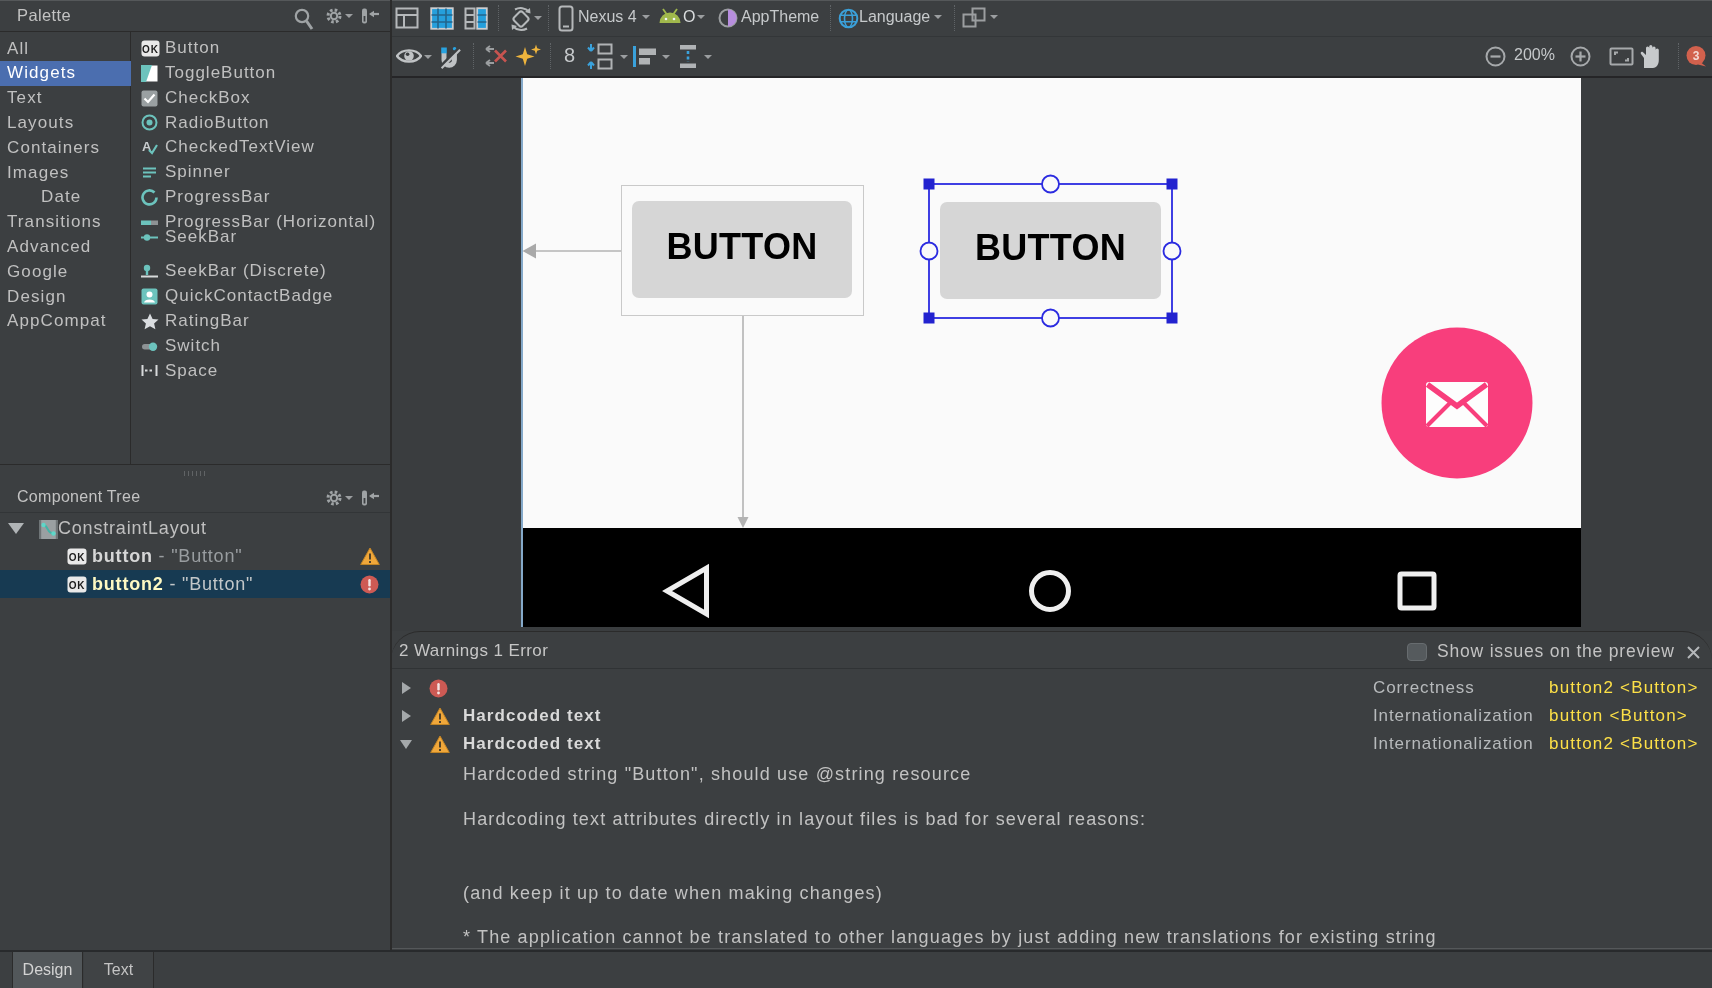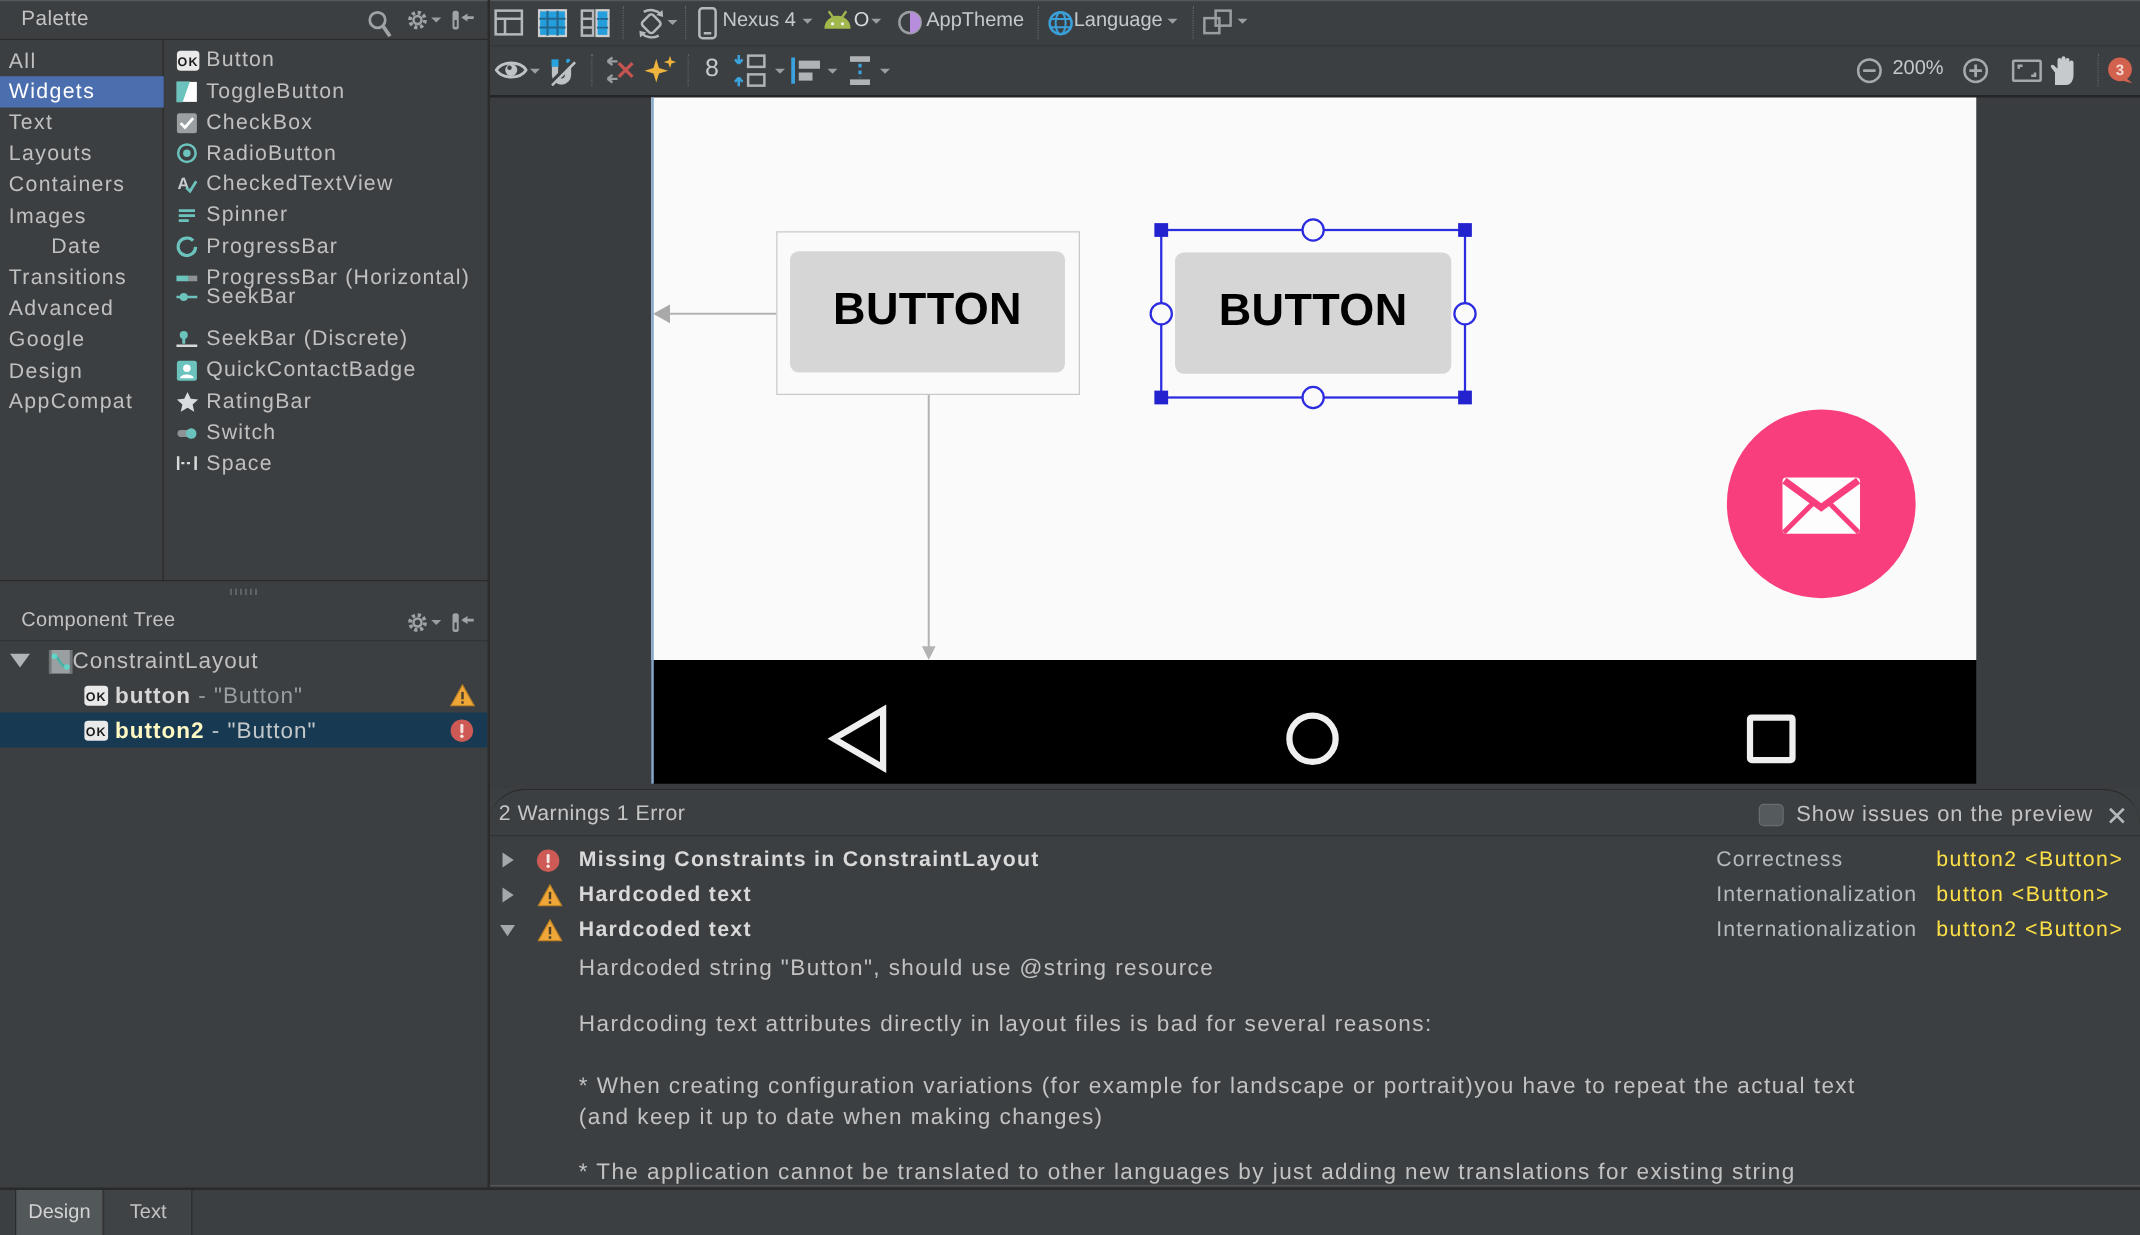--- a/index.html
+++ b/index.html
@@ -415,21 +415,20 @@
       </svg>
     <div class="abs" style="left:0;top:36px;width:1321px;height:1px;background:#303335;"></div>
 
     <div class="irow" style="top:42px;">
       <div class="tri-r" style="left:11px;top:8px;"></div>
       <svg class="abs" style="left:38px;top:5px;" width="19" height="19" viewBox="0 0 19 19">
           <circle cx="9.5" cy="9.5" r="9" fill="#cd5a54"></circle>
           <rect x="8.3" y="4" width="2.4" height="7.5" rx="1.2" fill="#f4e4e3"></rect>
           <circle cx="9.5" cy="14" r="1.4" fill="#f4e4e3"></circle>
         </svg>
-      <b class="abs" style="left:72px;">Missing Constraints in ConstraintLayout</b>
       <span class="c1">Correctness</span>
         <span class="c2">button2 &lt;Button&gt;</span>
     </div>
     <div class="irow" style="top:70px;">
       <div class="tri-r" style="left:11px;top:8px;"></div>
       <svg class="abs" style="left:39px;top:5px;" width="20" height="19" viewBox="0 0 20 19">
           <polygon points="10,1 19.3,17.5 0.7,17.5" fill="#f0a73a" stroke="#c18425" stroke-width="1"></polygon>
           <rect x="9" y="6.5" width="2" height="6" fill="#50422a"></rect>
           <rect x="9" y="14" width="2" height="2" fill="#50422a"></rect>
         </svg>
@@ -444,21 +443,20 @@
           <rect x="9" y="6.5" width="2" height="6" fill="#50422a"></rect>
           <rect x="9" y="14" width="2" height="2" fill="#50422a"></rect>
         </svg>
       <b class="abs" style="left:72px;">Hardcoded text</b>
       <span class="c1">Internationalization</span>
         <span class="c2">button2 &lt;Button&gt;</span>
     </div>
 
     <div class="dline" style="top:132px;">Hardcoded string "Button", should use @string resource</div>
     <div class="dline" style="top:177px;">Hardcoding text attributes directly in layout files is bad for several reasons:</div>
-    <div class="dline" style="top:226px;">* When creating configuration variations (for example for landscape or portrait)you have to repeat the actual text</div>
     <div class="dline" style="top:251px;">(and keep it up to date when making changes)</div>
     <div class="dline" style="top:295px;">* The application cannot be translated to other languages by just adding new translations for existing string</div>
     <div class="abs" style="left:0;top:316px;width:1321px;height:1px;background:#55585a;"></div>
   </div>
 
   <div class="abs" id="bottombar" style="left:0;top:950px;width:1712px;height:38px;background:#3c3f41;border-top:2px solid #282a2c;">
     <div class="abs" style="left:12px;top:0;width:71px;height:36px;background:#52575a;border-left:1px solid #2b2b2b;border-right:1px solid #2b2b2b;
          display:flex;align-items:center;justify-content:center;font-size:16px;color:#d3d3d3;">Design</div>
     <div class="abs" style="left:84px;top:0;width:70px;height:36px;background:#404345;border-right:1px solid #2b2b2b;
          display:flex;align-items:center;justify-content:center;font-size:16px;color:#c3c3c3;">Text</div>

